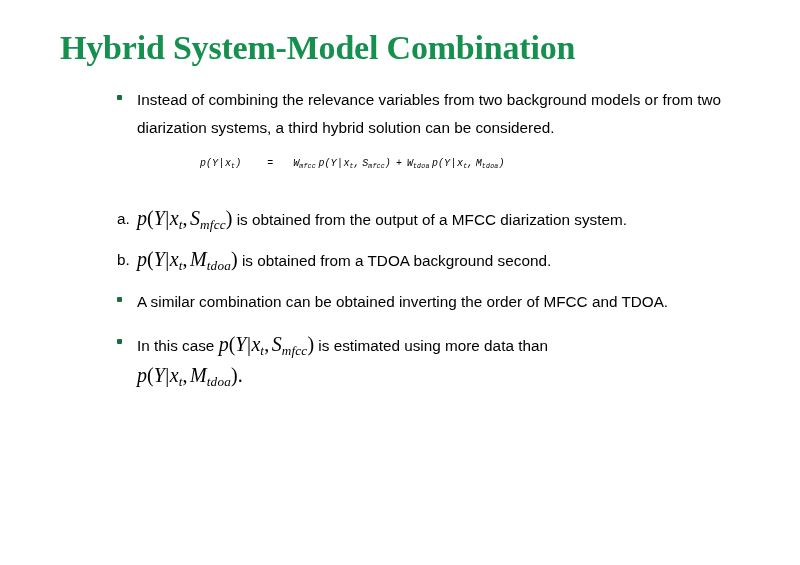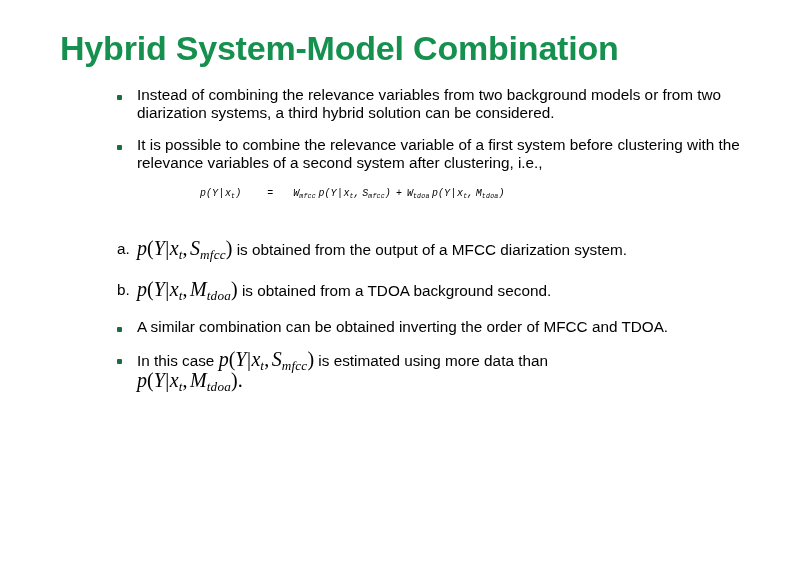--- a/index.html
+++ b/index.html
@@ -29,39 +29,39 @@
   .slide-title {
     position: absolute;
     left: 60px;
     top: 27px;
     width: 700px;
     font-size: 34px;
     line-height: 42px;
     font-weight: bold;
     letter-spacing: -0.2px;
     color: #16904F;
-    font-family: Liberation Sans, sans-serif;
+    font-family: Liberation Serif, serif;
     white-space: nowrap;
   }
 
   
   .body {
     position: absolute;
     left: 0;
     top: 86px;
     width: 800px;
   }
 
   
   .bullet-item {
     position: relative;
     padding-left: 137px;
     padding-right: 36px;
     font-size: 15.3px;
-    line-height: 18px;
+    line-height: 28px;
     margin-bottom: 14px;
   }
   .bullet-item .dot {
     position: absolute;
     left: 117px;
     top: 9px;
     width: 5px;
     height: 5px;
     background: #1C6B41;
     border-radius: 1px;
@@ -154,24 +154,20 @@
 
   <div class="slide-title">Hybrid System-Model Combination</div>
 
   <div class="body">
 
     <div class="bullet-item">
       <span class="dot"></span>
       <span>Instead of combining the relevance variables from two background models or from two diarization systems, a third hybrid solution can be considered.</span>
     </div>
 
-    <div class="bullet-item">
-      <span class="dot"></span>
-      <span>It is possible to combine the relevance variable of a first system before clustering with the relevance variables of a second system after clustering, i.e.,</span>
-    </div>
 
     <div class="equation">
       <div class="equation-inner">
         <span>p</span><span class="up">(</span><span>Y</span><span class="bar">|</span><span>x</span><sub>t</sub><span class="up">)</span><span class="eqsign">=</span><span>W</span><sub>mfcc</sub><span class="thin">p</span><span class="up">(</span><span>Y</span><span class="bar">|</span><span>x</span><sub>t</sub><span class="up">,</span><span class="thin">S</span><sub>mfcc</sub><span class="up">)</span><span class="plus">+</span><span>W</span><sub>tdoa</sub><span class="thin">p</span><span class="up">(</span><span>Y</span><span class="bar">|</span><span>x</span><sub>t</sub><span class="up">,</span><span class="thin">M</span><sub>tdoa</sub><span class="up">)</span>
       </div>
     </div>
 
     <div class="letter-item">
       <span class="marker">a.</span>
       <span class="math"><span>p</span><span class="up">(</span><span>Y</span><span class="bar">|</span><span>x</span><sub>t</sub><span class="up">,</span><span class="thin">S</span><sub>mfcc</sub><span class="up">)</span></span>

